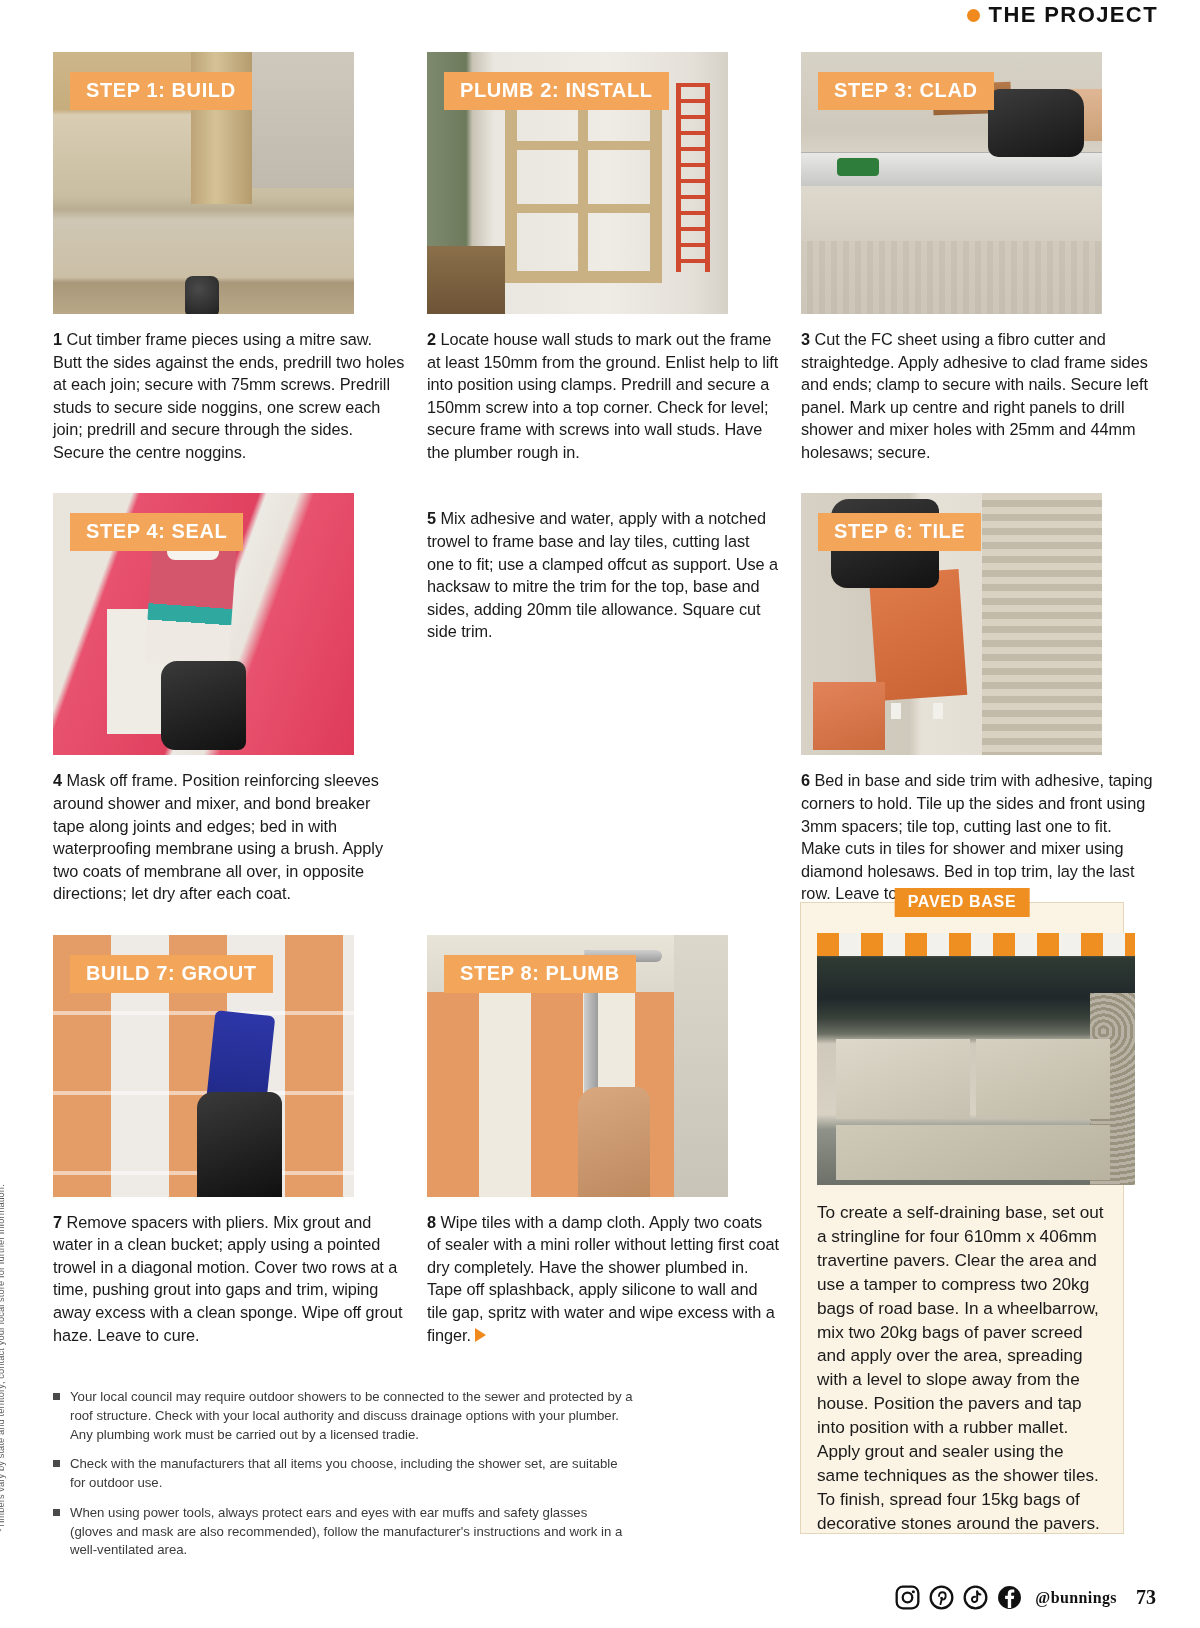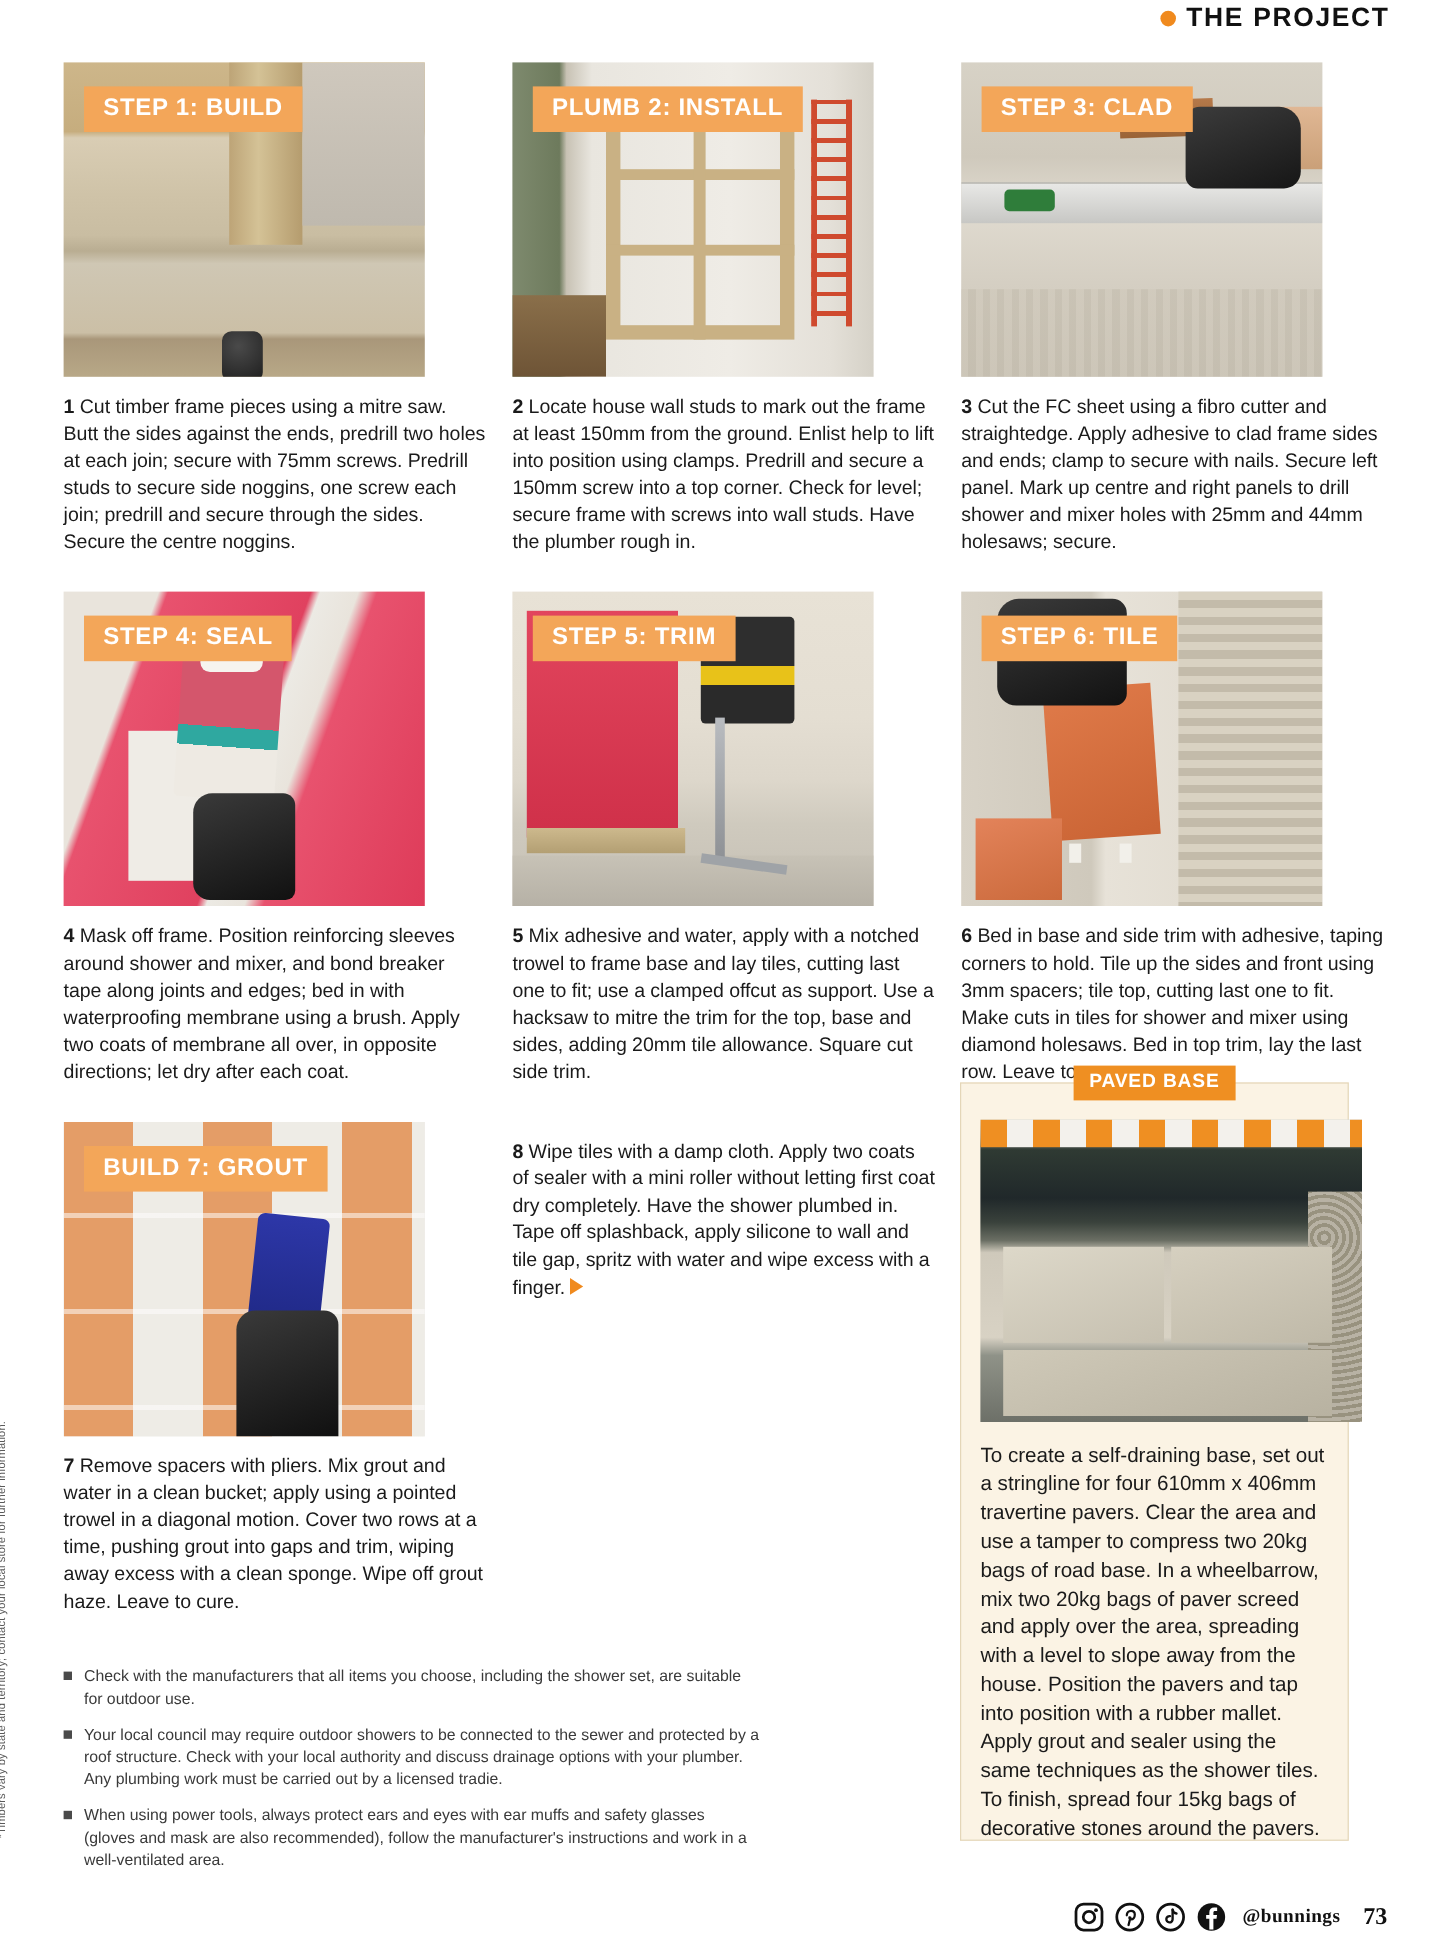--- a/index.html
+++ b/index.html
@@ -556,29 +556,20 @@
         <div class="glove4"></div>
         <div class="step-badge">STEP 4: SEAL</div>
       </div>
       <div class="caption">
         <b>4</b>
         <span>Mask off frame. Position reinforcing sleeves around shower and mixer, and bond breaker tape along joints and edges; bed in with waterproofing membrane using a brush. Apply two coats of membrane all over, in opposite directions; let dry after each coat.</span>
       </div>
     </div>
 
     <div class="col">
-      <div class="photo ph5">
-        <div class="floor"></div>
-        <div class="redpanel"></div>
-        <div class="base"></div>
-        <div class="clamp"></div>
-        <div class="stand"></div>
-        <div class="stand2"></div>
-        <div class="step-badge">STEP 5: TRIM</div>
-      </div>
       <div class="caption">
         <b>5</b>
         <span>Mix adhesive and water, apply with a notched trowel to frame base and lay tiles, cutting last one to fit; use a clamped offcut as support. Use a hacksaw to mitre the trim for the top, base and sides, adding 20mm tile allowance. Square cut side trim.</span>
       </div>
     </div>
 
     <div class="col">
       <div class="photo ph6">
         <div class="notched"></div>
         <div class="tile"></div>
@@ -607,34 +598,42 @@
         <div class="glove7"></div>
         <div class="step-badge">BUILD 7: GROUT</div>
       </div>
       <div class="caption">
         <b>7</b>
         <span>Remove spacers with pliers. Mix grout and water in a clean bucket; apply using a pointed trowel in a diagonal motion. Cover two rows at a time, pushing grout into gaps and trim, wiping away excess with a clean sponge. Wipe off grout haze. Leave to cure.</span>
       </div>
     </div>
 
     <div class="col">
+      <div class="photo ph8">
+        <div class="top"></div>
+        <div class="rightwall"></div>
+        <div class="pipe"></div>
+        <div class="pipe2"></div>
+        <div class="hand"></div>
+        <div class="step-badge">STEP 8: PLUMB</div>
+      </div>
       <div class="caption">
         <b>8</b>
         <span>Wipe tiles with a damp cloth. Apply two coats of sealer with a mini roller without letting first coat dry completely. Have the shower plumbed in. Tape off splashback, apply silicone to wall and tile gap, spritz with water and wipe excess with a finger.</span><span class="arrow-next"></span>
       </div>
     </div>
 
     <div class="col"></div>
 
   </div>
 
   <div class="keep-wrap">
 
+    <div class="keep-item">Your local council may require outdoor showers to be connected to the sewer and protected by a roof structure. Check with your local authority and discuss drainage options with your plumber. Any plumbing work must be carried out by a licensed tradie.</div>
     <div class="keep-item">Check with the manufacturers that all items you choose, including the shower set, are suitable for outdoor use.</div>
-    <div class="keep-item">Your local council may require outdoor showers to be connected to the sewer and protected by a roof structure. Check with your local authority and discuss drainage options with your plumber. Any plumbing work must be carried out by a licensed tradie.</div>
     <div class="keep-item">When using power tools, always protect ears and eyes with ear muffs and safety glasses (gloves and mask are also recommended), follow the manufacturer's instructions and work in a well-ventilated area.</div>
   </div>
 
 </div>
 
 <div class="paved-panel">
   <div class="paved-badge">PAVED BASE</div>
   <div class="paved-photo phPaved">
     <div class="stripe"></div>
     <div class="gravel"></div>

